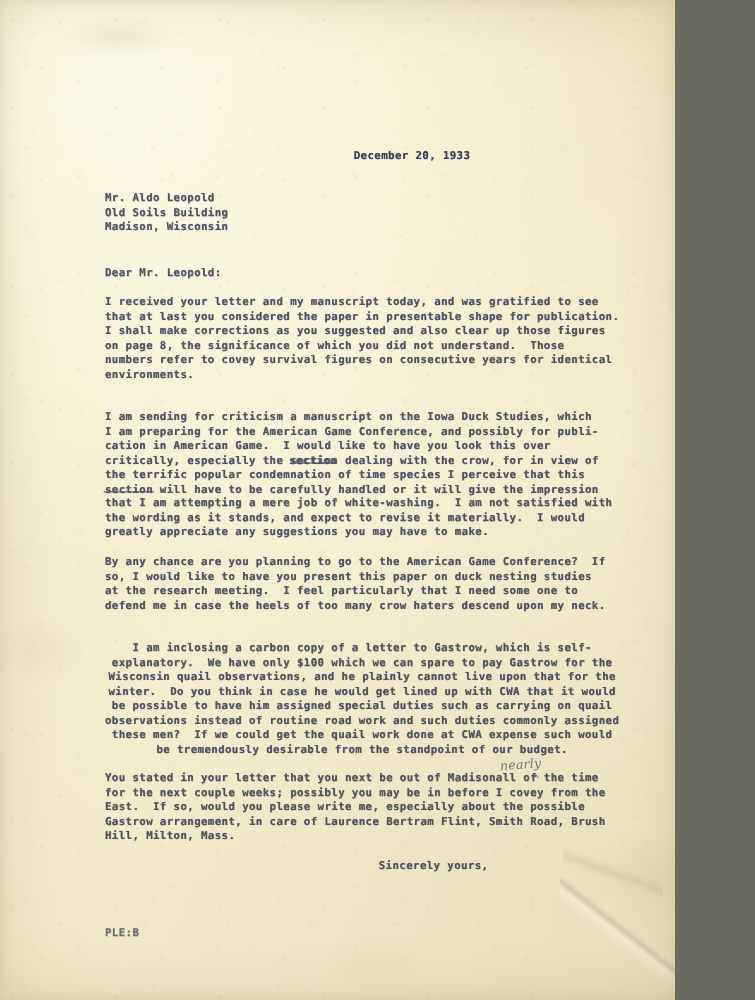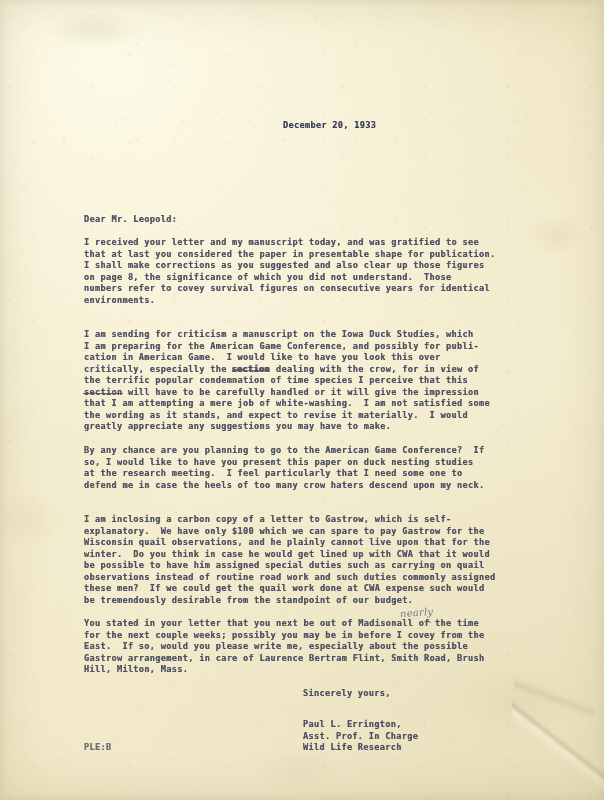--- a/index.html
+++ b/index.html
@@ -3,21 +3,21 @@
 <meta charset="utf-8">
 <style>
   html, body {
     margin: 0;
     padding: 0;
     background: #6a6a62;
   }
 
   #page {
     position: relative;
-    width: 604px;
+    width: 540px;
     height: 800px;
     overflow: hidden;
     background:
       radial-gradient(ellipse 130% 90% at 18% 8%, rgba(255,253,236,0.85) 0%, rgba(255,252,232,0) 55%),
       radial-gradient(ellipse 120% 80% at 88% 92%, rgba(226,216,178,0.55) 0%, rgba(226,216,178,0) 60%),
       radial-gradient(ellipse 100% 70% at 50% 50%, #f6f0d6 0%, #f1e9c9 70%, #e9dfb8 100%),
       #f2ead0;
     font-family: "DejaVu Sans Mono", "Liberation Mono", monospace;
     color: #3b3f52;
   }
@@ -99,21 +99,21 @@
 
   .faint  { opacity: .78; color: #474b60; }
   .strong { opacity: .96; color: #343853; }
 
   #date      { left: 283px; top: 120px; }
   #address   { left: 84px;  top: 154px; }
   #salute    { left: 84px;  top: 214px; }
   #para1     { left: 84px;  top: 237px; }
   #para2     { left: 84px;  top: 329px; }
   #para3     { left: 84px;  top: 445px; }
-  #para4     { left: 84px;  top: 514px; }
+  #para4     { left: 84px;  top: 514px; text-align: center; }
   #para5     { left: 84px;  top: 618px; }
   #closing   { left: 303px; top: 688px; }
   #initials  { left: 84px;  top: 742px; }
   #signature { left: 303px; top: 719px; }
 
   
   .struck {
     position: relative;
     display: inline-block;
   }
@@ -180,37 +180,40 @@
 
 <div id="page">
 
   <div id="grain"></div>
   <div id="stains"></div>
   <div id="crease"></div>
   <div id="crease2"></div>
 
   <div class="type strong" id="date">December 20, 1933</div>
 
+  <div class="type" id="address">Mr. Aldo Leopold
+Old Soils Building
+Madison, Wisconsin</div>
 
   <div class="type" id="salute">Dear Mr. Leopold:</div>
 
   <div class="type" id="para1">I received your letter and my manuscript today, and was gratified to see
 that at last you considered the paper in presentable shape for publication.
 I shall make corrections as you suggested and also clear up those figures
 on page 8, the significance of which you did not understand.  Those
 numbers refer to covey survival figures on consecutive years for identical
 environments.</div>
 
   <div class="type" id="para2"><span>I am sending for criticism a manuscript on the Iowa Duck Studies, which</span>
 <span>I am preparing for the American Game Conference, and possibly for publi-</span>
 <span>cation in American Game.  I would like to have you look this over</span>
 <span>critically, especially the </span><span class="overstruck"><span class="under">section</span><span class="over">section</span></span><span> dealing with the crow, for in view of</span>
 <span>the terrific popular condemnation of time species I perceive that this</span>
 <span class="struck">section</span><span> will have to be carefully handled or it will give the impression</span>
-<span>that I am attempting a mere job of white-washing.  I am not satisfied some</span>
+<span>that I am attempting a mere job of white-washing.  I am not satisfied with</span>
 <span>the wording as it stands, and expect to revise it materially.  I would</span>
 <span>greatly appreciate any suggestions you may have to make.</span></div>
 
   <div class="type" id="para3">By any chance are you planning to go to the American Game Conference?  If
 so, I would like to have you present this paper on duck nesting studies
 at the research meeting.  I feel particularly that I need some one to
 defend me in case the heels of too many crow haters descend upon my neck.</div>
 
   <div class="type" id="para4">I am inclosing a carbon copy of a letter to Gastrow, which is self-
 explanatory.  We have only $100 which we can spare to pay Gastrow for the
@@ -225,18 +228,15 @@
 <span>for the next couple weeks; possibly you may be in before I covey from the
 East.  If so, would you please write me, especially about the possible
 Gastrow arrangement, in care of Laurence Bertram Flint, Smith Road, Brush
 Hill, Milton, Mass.</span></div>
 
   <div id="handwritten">nearly</div>
   <div id="caret">^</div>
 
   <div class="type" id="closing">Sincerely yours,</div>
   <div class="type faint" id="initials">PLE:B</div>
-  <div class="type" id="signature">Paul L. Errington,
-Asst. Prof. In Charge
-Wild Life Research</div>
 
   <div id="edgeshade"></div>
 </div>
 
 </body></html>

